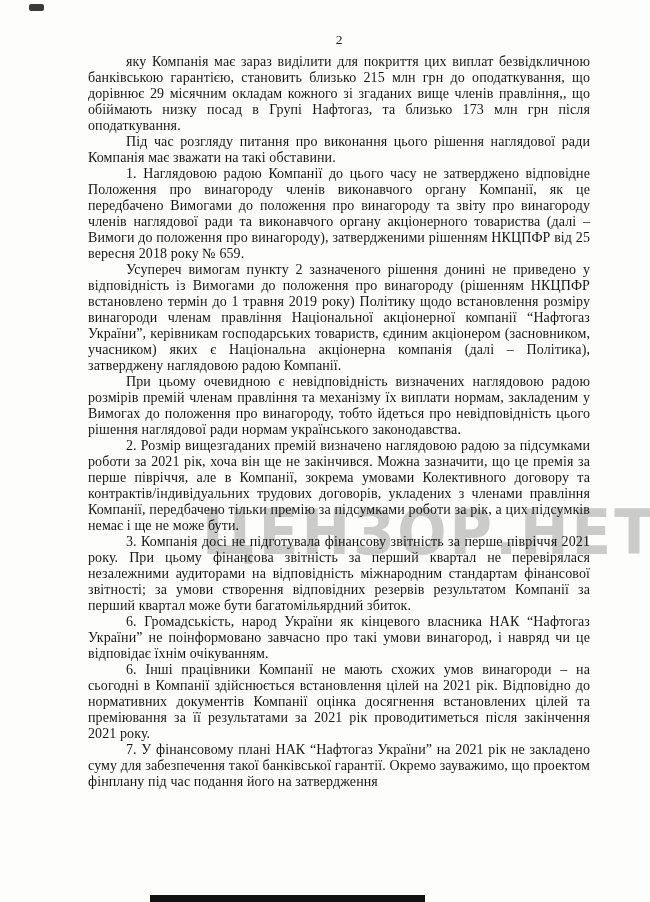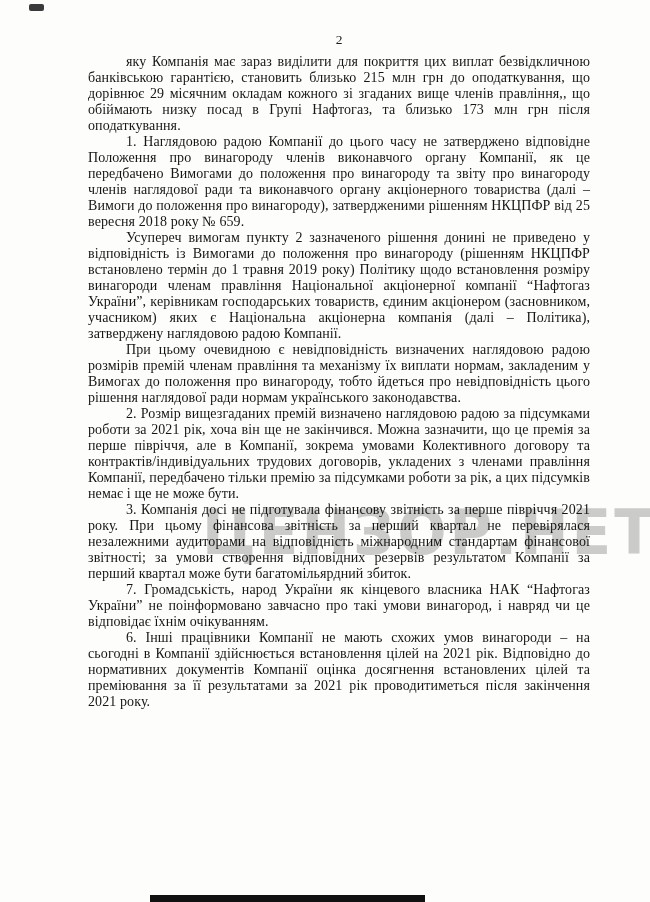--- a/index.html
+++ b/index.html
@@ -82,24 +82,26 @@
 <div class="scan">
 
   <div class="speck-top-left"></div>
 
   <div class="page-number">2</div>
 
   <div class="watermark">ЦЕНЗОР.НЕТ</div>
 
   <div class="content">
     <p>яку Компанія має зараз виділити для покриття цих виплат безвідкличною банківською гарантією, становить близько 215 млн грн до оподаткування, що дорівнює 29 місячним окладам кожного зі згаданих вище членів правління,, що обіймають низку посад в Групі Нафтогаз, та близько 173 млн грн після оподаткування.</p>
+    <p>Під час розгляду питання про виконання цього рішення наглядової ради Компанія має зважати на такі обставини.</p>
     <p>1. Наглядовою радою Компанії до цього часу не затверджено відповідне Положення про винагороду членів виконавчого органу Компанії, як це передбачено Вимогами до положення про винагороду та звіту про винагороду членів наглядової ради та виконавчого органу акціонерного товариства (далі – Вимоги до положення про винагороду), затвердженими рішенням НКЦПФР від 25 вересня 2018 року № 659.</p>
     <p>Усупереч вимогам пункту 2 зазначеного рішення донині не приведено у відповідність із Вимогами до положення про винагороду (рішенням НКЦПФР встановлено термін до 1 травня 2019 року) Політику щодо встановлення розміру винагороди членам правління Національної акціонерної компанії “Нафтогаз України”, керівникам господарських товариств, єдиним акціонером (засновником, учасником) яких є Національна акціонерна компанія (далі – Політика), затверджену наглядовою радою Компанії.</p>
     <p>При цьому очевидною є невідповідність визначених наглядовою радою розмірів премій членам правління та механізму їх виплати нормам, закладеним у Вимогах до положення про винагороду, тобто йдеться про невідповідність цього рішення наглядової ради нормам українського законодавства.</p>
     <p>2. Розмір вищезгаданих премій визначено наглядовою радою за підсумками роботи за 2021 рік, хоча він ще не закінчився. Можна зазначити, що це премія за перше півріччя, але в Компанії, зокрема умовами Колективного договору та контрактів/індивідуальних трудових договорів, укладених з членами правління Компанії, передбачено тільки премію за підсумками роботи за рік, а цих підсумків немає і ще не може бути.</p>
     <p>3. Компанія досі не підготувала фінансову звітність за перше півріччя 2021 року. При цьому фінансова звітність за перший квартал не перевірялася незалежними аудиторами на відповідність міжнародним стандартам фінансової звітності; за умови створення відповідних резервів результатом Компанії за перший квартал може бути багатомільярдний збиток.</p>
-    <p>7. Громадськість, народ України як кінцевого власника НАК “Нафтогаз України” не поінформовано завчасно про такі умови винагород, і навряд чи це відповідає їхнім очікуванням.</p>
+    <p>6. Громадськість, народ України як кінцевого власника НАК “Нафтогаз України” не поінформовано завчасно про такі умови винагород, і навряд чи це відповідає їхнім очікуванням.</p>
     <p>6. Інші працівники Компанії не мають схожих умов винагороди – на сьогодні в Компанії здійснюється встановлення цілей на 2021 рік. Відповідно до нормативних документів Компанії оцінка досягнення встановлених цілей та преміювання за її результатами за 2021 рік проводитиметься після закінчення 2021 року.</p>
+    <p>7. У фінансовому плані НАК “Нафтогаз України” на 2021 рік не закладено суму для забезпечення такої банківської гарантії. Окремо зауважимо, що проектом фінплану під час подання його на затвердження</p>
   </div>
 
   <div class="bottom-bar"></div>
 
 </div>
 
 </body></html>

